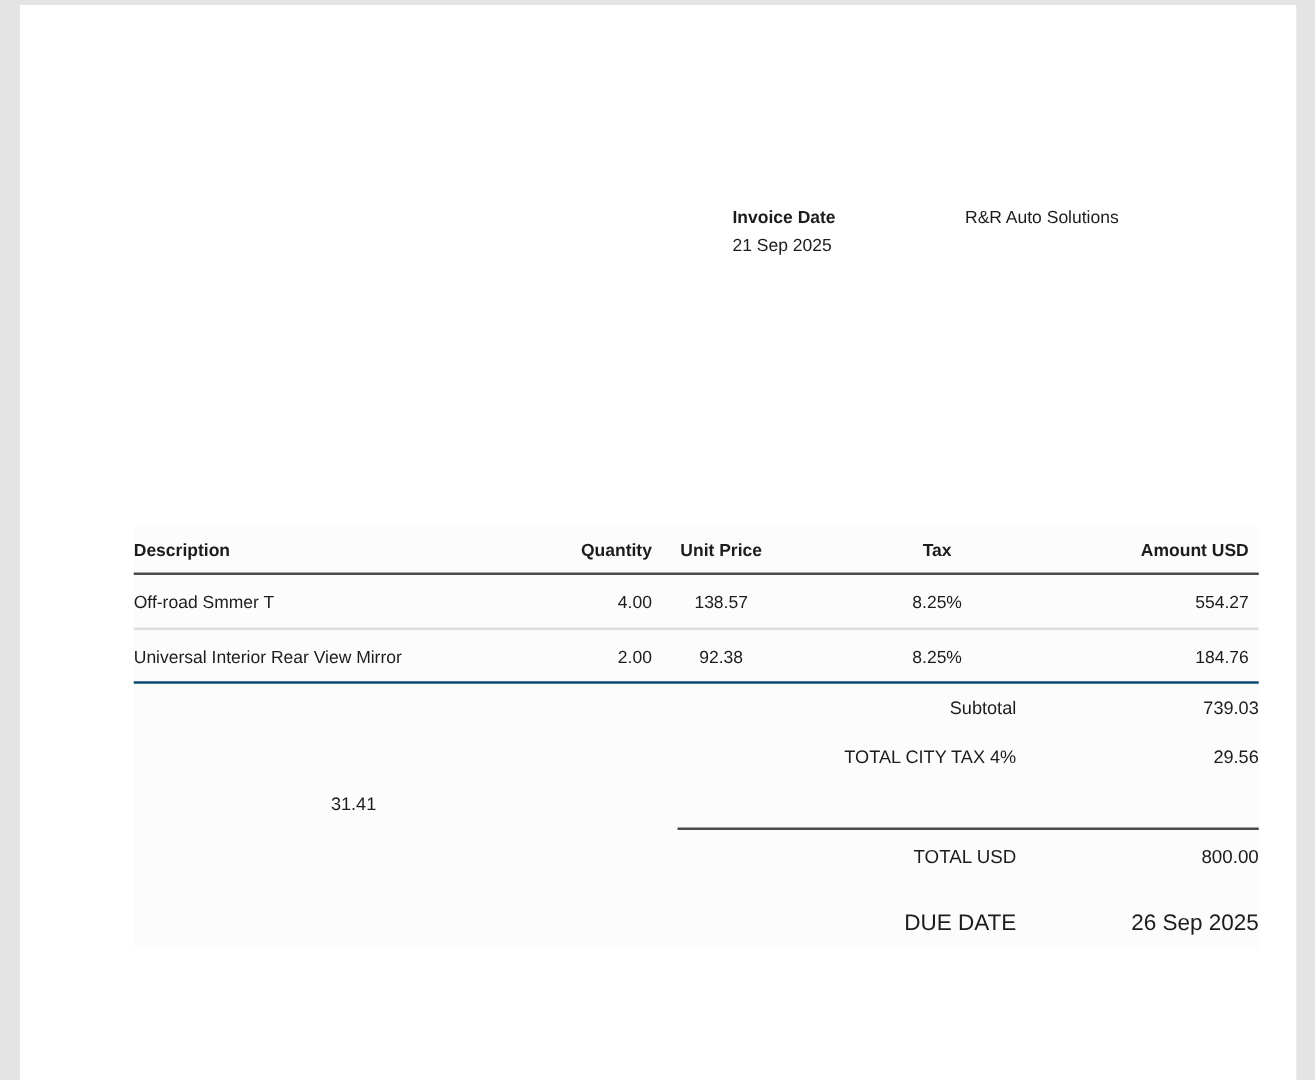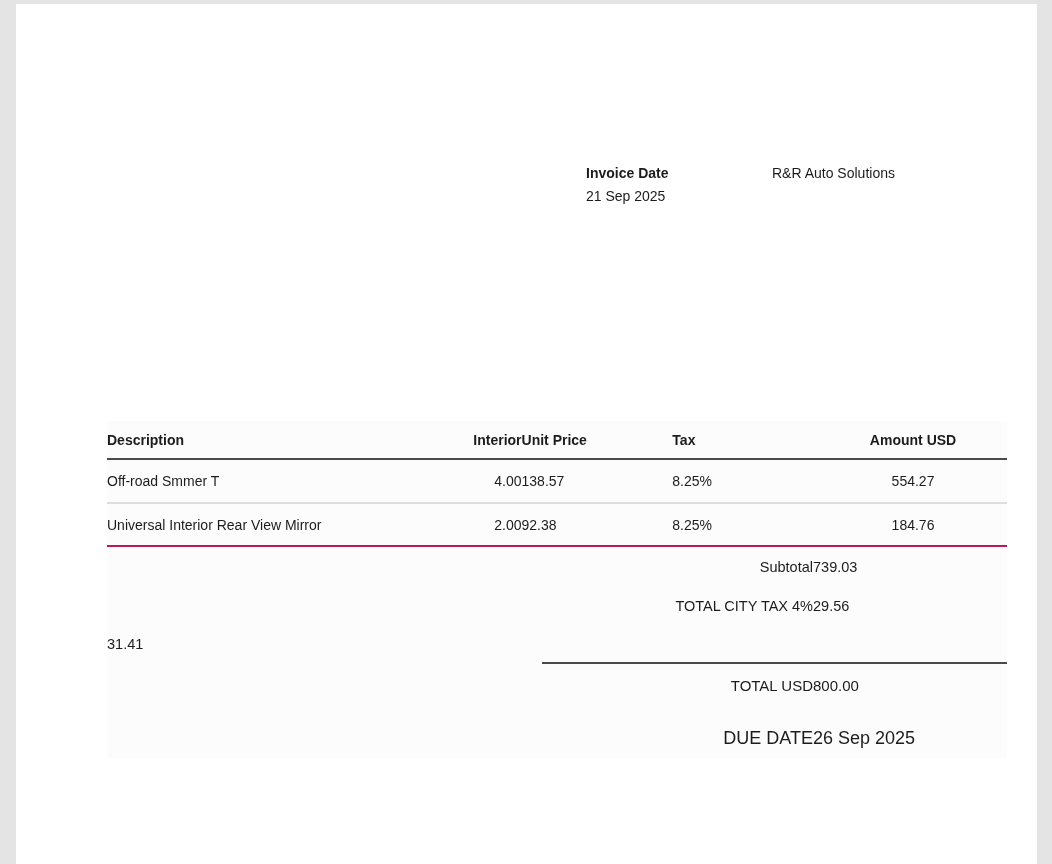--- a/index.html
+++ b/index.html
@@ -67,36 +67,36 @@
     height: 39px;
     font-weight: bold;
     border-bottom: 2px solid #4a4a4a;
   }
   .line-row-1 {
     height: 44px;
     border-bottom: 2px solid #dddddd;
   }
   .line-row-2 {
     height: 43px;
-    border-bottom: 2px solid #be185d;
+    border-bottom: 2px solid #0c4a6e;
   }
   .c-desc  { width: 340px; text-align: left;  }
   .c-qty   { width: 94px;  text-align: right; }
-  .c-price { width: 116px; text-align: left; }
-  .c-tax   { width: 162px; text-align: left; padding-left: 40px; }
-  .c-amt   { width: 188px; text-align: center; padding-right: 8px; box-sizing: border-box; }
+  .c-price { width: 116px; text-align: center; }
+  .c-tax   { width: 162px; text-align: center; padding-left: 40px; }
+  .c-amt   { width: 188px; text-align: right; padding-right: 8px; box-sizing: border-box; }
   
   .total-row {
     display: flex;
     align-items: center;
     box-sizing: border-box;
     font-size: 14.5px;
   }
   .t-label { width: 706px; text-align: right; }
-  .t-value { width: 194px; text-align: left; }
+  .t-value { width: 194px; text-align: right; }
   .row-subtotal { height: 40px; }
   .row-citytax  { height: 38px; }
   .row-statetax { height: 37px; }
   .grand-rule {
     height: 2px;
     width: 465px;
     margin-left: 435px;
     background: #4a4a4a;
   }
   .row-grand {
@@ -122,21 +122,21 @@
     <div class="invoice-date-label">Invoice Date</div>
     <div>21 Sep 2025</div>
   </div>
 
   <div class="company-name">R&amp;R Auto Solutions</div>
 
   <div class="panel">
 
     <div class="trow thead">
       <div class="c-desc">Description</div>
-      <div class="c-qty">Interior</div>
+      <div class="c-qty">Quantity</div>
       <div class="c-price">Unit Price</div>
       <div class="c-tax">Tax</div>
       <div class="c-amt">Amount USD</div>
     </div>
 
     <div class="trow line-row-1">
       <div class="c-desc">Off-road Smmer T</div>
       <div class="c-qty">4.00</div>
       <div class="c-price">138.57</div>
       <div class="c-tax">8.25%</div>

